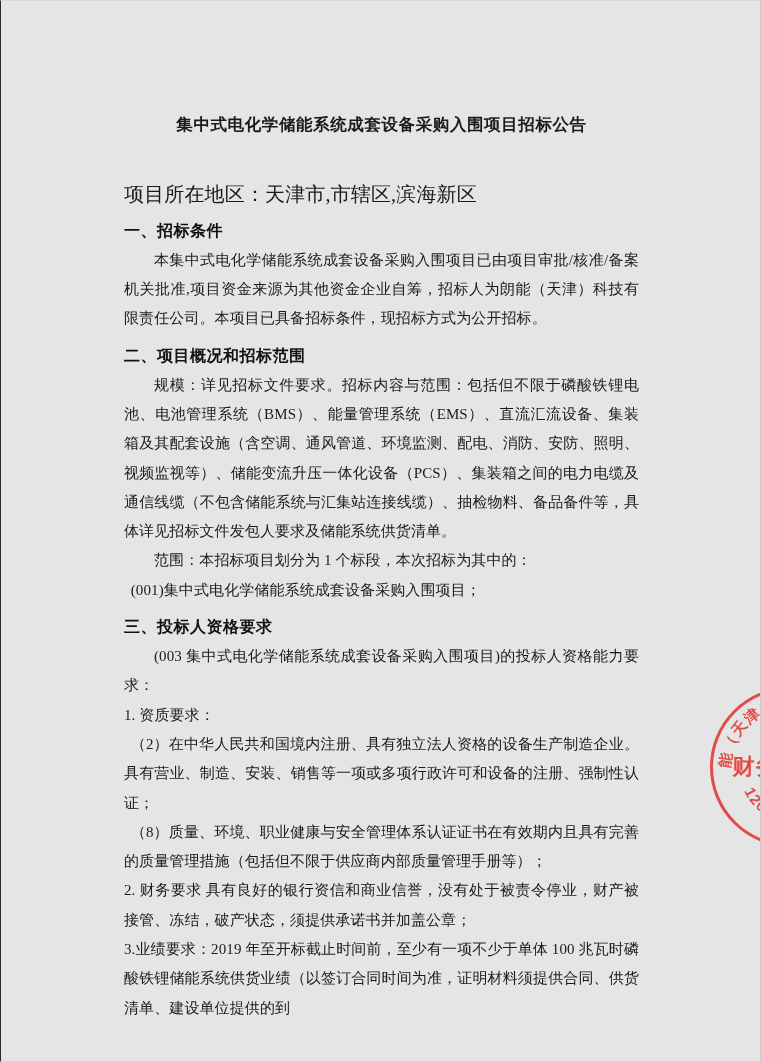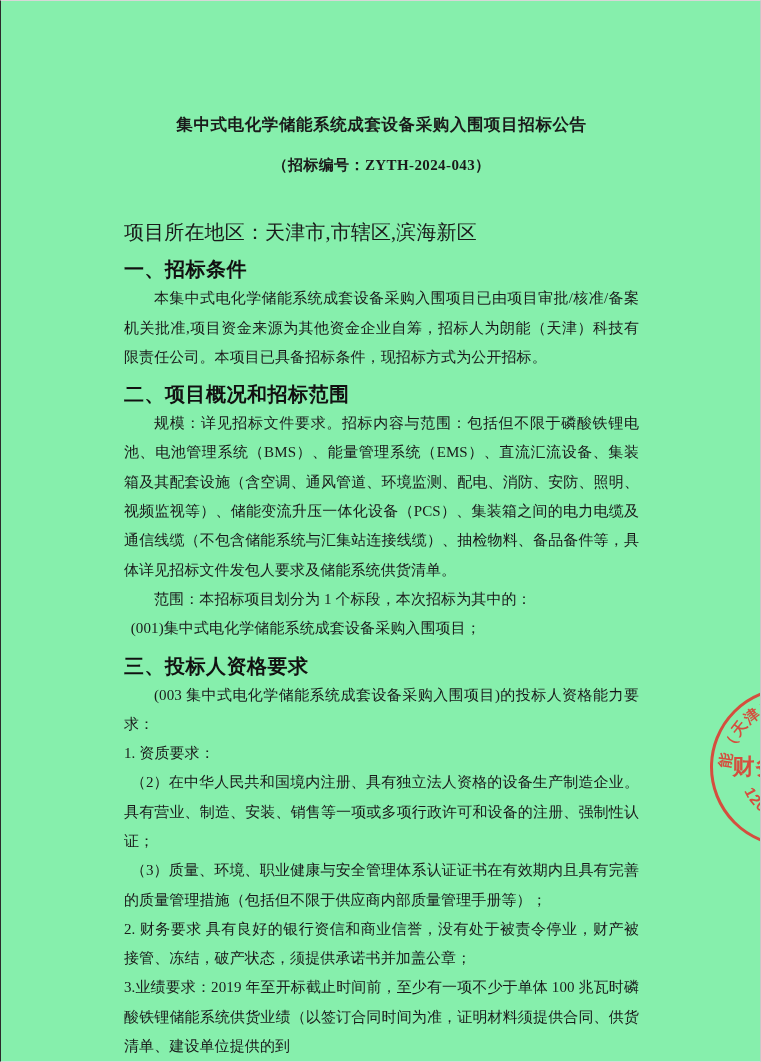--- a/index.html
+++ b/index.html
@@ -7,21 +7,21 @@
     padding: 0;
     background: #ffffff;
   }
   body {
     font-family: "Liberation Serif", "DejaVu Serif", serif;
   }
   .page {
     position: relative;
     width: 761px;
     height: 1062px;
-    background: #86efac;
+    background: #e5e5e5;
     overflow: hidden;
     box-sizing: border-box;
     border-left: 1px solid #2b2b2b;
     border-right: 1px solid #c8c8c8;
     border-top: 1px solid #d8d8d8;
     border-bottom: 1px solid #d8d8d8;
   }
   .content {
     position: absolute;
     left: 123px;
@@ -55,21 +55,21 @@
     padding-top: 42px;
     font-size: 20px;
     color: #1a1a1a;
     line-height: 29px;
     letter-spacing: 0.15px;
   }
 
   .section-heading {
     margin: 0;
     padding-top: 7px;
-    font-size: 20px;
+    font-size: 16px;
     font-weight: 700;
     color: #111111;
     line-height: 30px;
     letter-spacing: 0.5px;
   }
 
   .para {
     margin: 0;
     font-size: 15px;
     color: #1a1a1a;
@@ -141,37 +141,36 @@
 </style>
 </head>
 <body>
 
 <div class="page">
 
   <div class="content">
 
     <h1 class="doc-title">集中式电化学储能系统成套设备采购入围项目招标公告</h1>
 
-    <div class="doc-subtitle">（招标编号：ZYTH-2024-043）</div>
 
     <p class="meta-line">项目所在地区：天津市,市辖区,滨海新区</p>
 
     <h2 class="section-heading">一、招标条件</h2>
     <p class="para indent">本集中式电化学储能系统成套设备采购入围项目已由项目审批/核准/备案机关批准,项目资金来源为其他资金企业自筹，招标人为朗能（天津）科技有限责任公司。本项目已具备招标条件，现招标方式为公开招标。</p>
 
     <h2 class="section-heading">二、项目概况和招标范围</h2>
     <p class="para indent">规模：详见招标文件要求。招标内容与范围：包括但不限于磷酸铁锂电池、电池管理系统（BMS）、能量管理系统（EMS）、直流汇流设备、集装箱及其配套设施（含空调、通风管道、环境监测、配电、消防、安防、照明、视频监视等）、储能变流升压一体化设备（PCS）、集装箱之间的电力电缆及通信线缆（不包含储能系统与汇集站连接线缆）、抽检物料、备品备件等，具体详见招标文件发包人要求及储能系统供货清单。</p>
     <p class="para indent">范围：本招标项目划分为 1 个标段，本次招标为其中的：</p>
     <p class="para hang">(001)集中式电化学储能系统成套设备采购入围项目；</p>
 
     <h2 class="section-heading">三、投标人资格要求</h2>
     <p class="para indent">(003 集中式电化学储能系统成套设备采购入围项目)的投标人资格能力要求：</p>
     <p class="para flush">1. 资质要求：</p>
     <p class="para hang">（2）在中华人民共和国境内注册、具有独立法人资格的设备生产制造企业。具有营业、制造、安装、销售等一项或多项行政许可和设备的注册、强制性认证；</p>
-    <p class="para hang">（3）质量、环境、职业健康与安全管理体系认证证书在有效期内且具有完善的质量管理措施（包括但不限于供应商内部质量管理手册等）；</p>
+    <p class="para hang">（8）质量、环境、职业健康与安全管理体系认证证书在有效期内且具有完善的质量管理措施（包括但不限于供应商内部质量管理手册等）；</p>
     <p class="para flush">2. 财务要求 具有良好的银行资信和商业信誉，没有处于被责令停业，财产被接管、冻结，破产状态，须提供承诺书并加盖公章；</p>
     <p class="para flush">3.业绩要求：2019 年至开标截止时间前，至少有一项不少于单体 100 兆瓦时磷酸铁锂储能系统供货业绩（以签订合同时间为准，证明材料须提供合同、供货清单、建设单位提供的到</p>
 
   </div>
 
   <div class="seal">
     <div class="seal-inner">
       <svg class="seal-arc-text" viewBox="0 0 160 160">
         <defs>
           <path id="arcTop" d="M 17,80 A 63,63 0 0 1 143,80" fill="none"></path>

